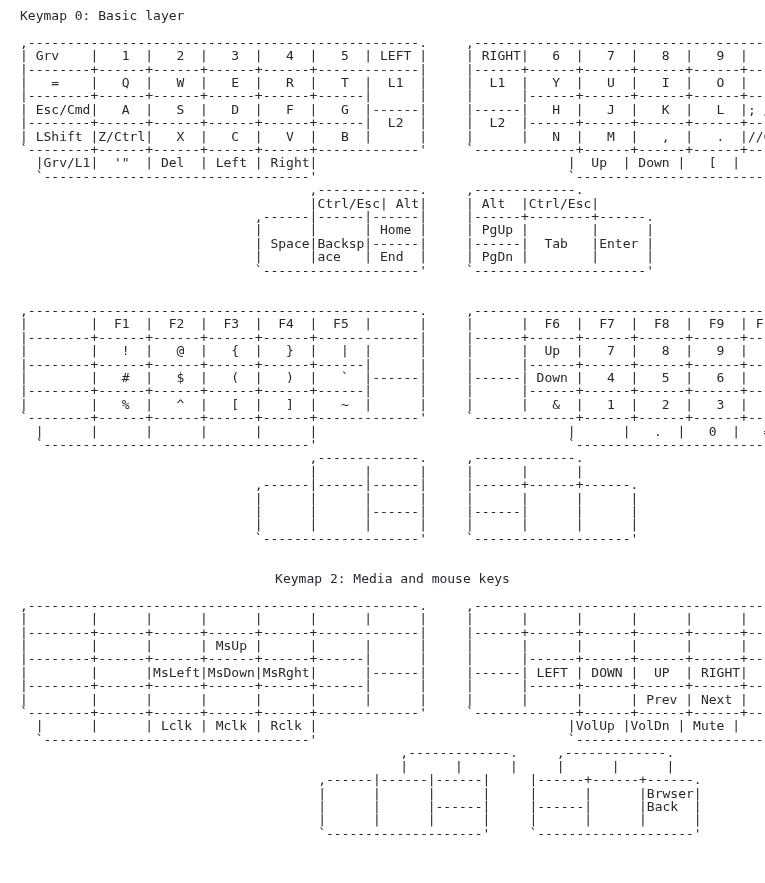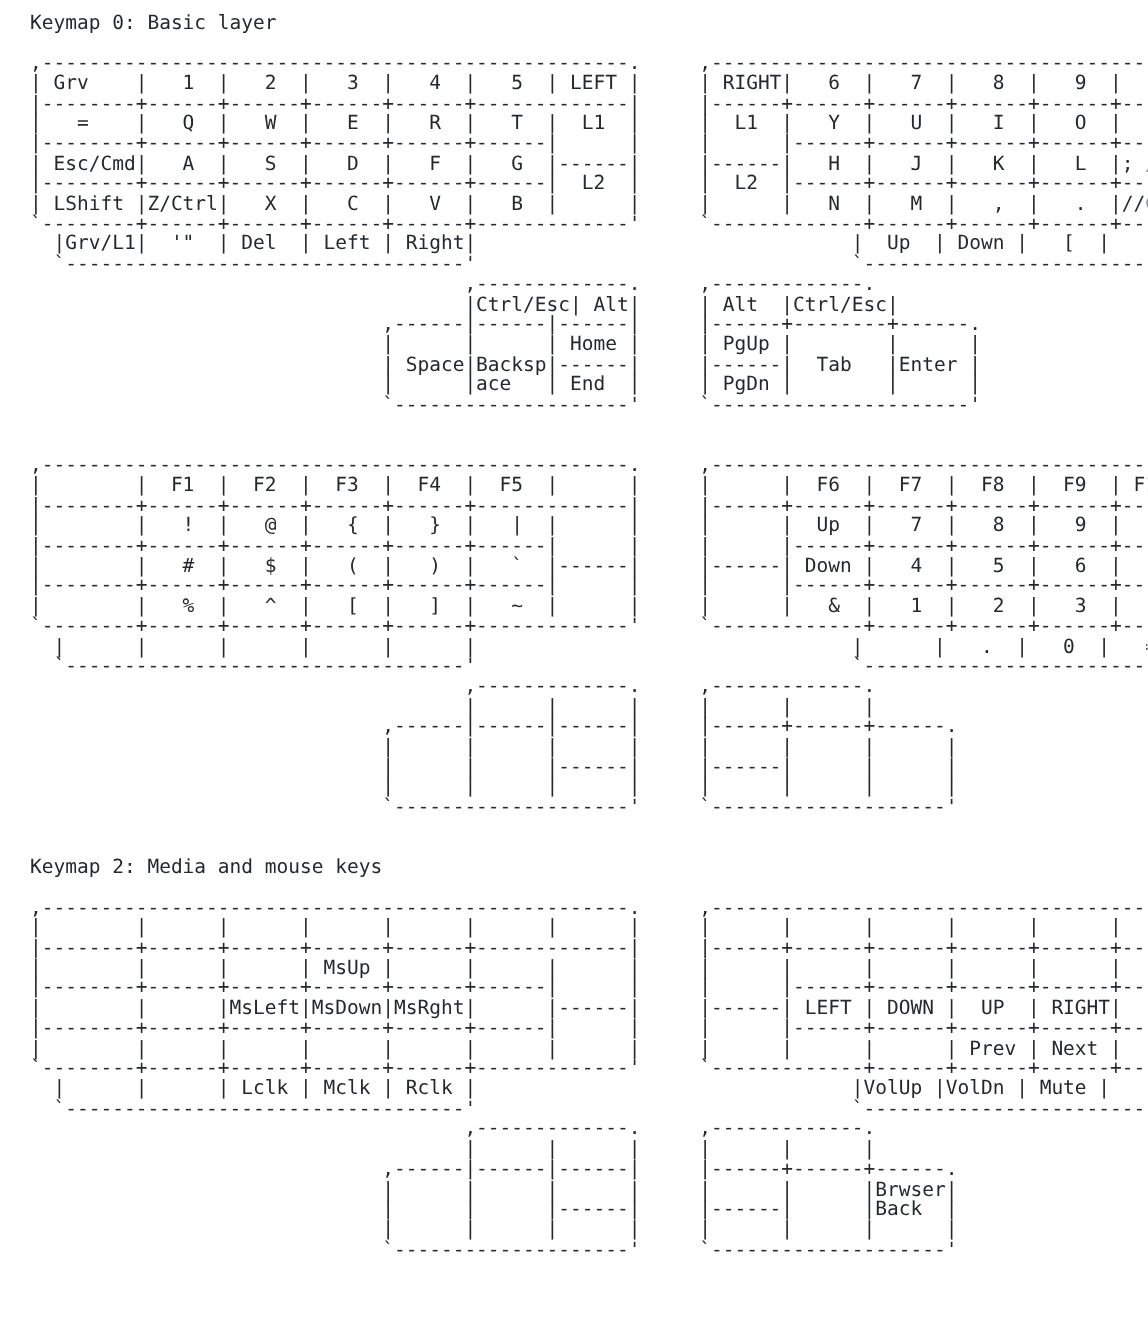--- a/index.html
+++ b/index.html
@@ -12,21 +12,21 @@
     width: 765px;
     min-height: 883px;
     padding: 9px 0 12px 20px;
     font-family: "DejaVu Sans Mono", "Liberation Mono", monospace;
     font-size: 13px;
     line-height: 13.4px;
     color: #24292e;
     overflow: hidden;
   }
   .kmap { margin: 0 0 26.8px 0; }
-  .kmap:last-child { margin-bottom: 0; }
+  .kmap:last-child { margin-bottom: 0; text-align: center; }
   .kmap-title {
     white-space: pre;
     margin: 0 0 13.4px 0;
   }
   .kmap-art {
     margin: 0;
     font-family: inherit;
     font-size: inherit;
     line-height: inherit;
     color: inherit;

